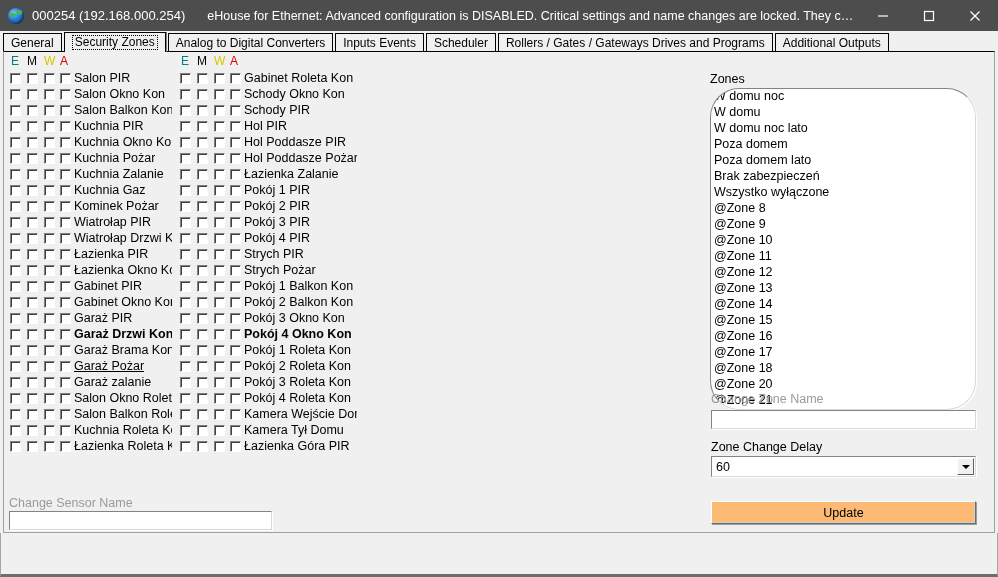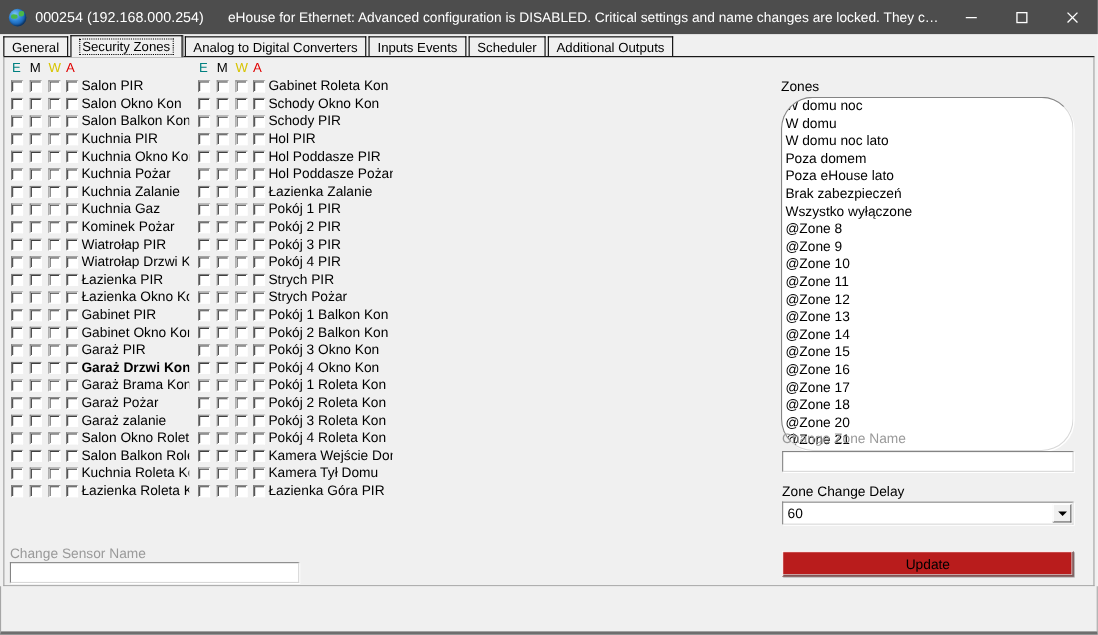--- a/index.html
+++ b/index.html
@@ -178,21 +178,21 @@
     border-bottom:1px solid #5f5f5f;
     box-sizing:border-box;
     display:flex;align-items:center;justify-content:center;
   }
   .arrow-dn{
     width:0;height:0;border-left:4px solid transparent;border-right:4px solid transparent;
     border-top:4px solid #000;
   }
   .btn{
     position:absolute;box-sizing:border-box;
-    background:#b91c1c;
+    background:#fdba74;
     border-top:1px solid #ffffff;
     border-left:1px solid #ffffff;
     border-right:1px solid #6d6d6d;
     border-bottom:1px solid #6d6d6d;
     box-shadow: 1px 1px 0 #9d9d9d, inset -1px -1px 0 #cfcfcf;
     font-size:12.5px;color:#000;
     display:flex;align-items:center;justify-content:center;
   }
 </style>
 </head>
@@ -234,20 +234,23 @@
       <div class="tab">
         <span>Analog to Digital Converters</span>
       </div>
       <div class="tab">
         <span>Inputs Events</span>
       </div>
       <div class="tab">
         <span>Scheduler</span>
       </div>
       <div class="tab">
+        <span>Rollers / Gates / Gateways Drives  and Programs</span>
+      </div>
+      <div class="tab">
         <span>Additional Outputs</span>
       </div>
     </div>
 
   <div class="client">
 
     <div class="col" id="col1" style="left:0px;top:0px;width:170px;height:400px;">
       <div class="col-hdr">
         <span class="h-e">E</span>
         <span class="h-m">M</span>
@@ -378,21 +381,21 @@
           <div class="cb c1"></div>
           <div class="cb c2"></div>
           <div class="cb c3"></div>
           <div class="rlabel" style="max-width: 98px;">Garaż Brama Kon</div>
         </div>
         <div class="row" style="top: 307px; width: 170px;">
           <div class="cb c0"></div>
           <div class="cb c1"></div>
           <div class="cb c2"></div>
           <div class="cb c3"></div>
-          <div class="rlabel" style="max-width: 98px;">Garaż Pożar</div>
+          <div class="rlabel" style="max-width: 98px; text-decoration: underline;">Garaż Pożar</div>
         </div>
         <div class="row" style="top: 323px; width: 170px;">
           <div class="cb c0"></div>
           <div class="cb c1"></div>
           <div class="cb c2"></div>
           <div class="cb c3"></div>
           <div class="rlabel" style="max-width: 98px;">Garaż zalanie</div>
         </div>
         <div class="row" style="top: 339px; width: 170px;">
           <div class="cb c0"></div>
@@ -541,21 +544,21 @@
           <div class="cb c1"></div>
           <div class="cb c2"></div>
           <div class="cb c3"></div>
           <div class="rlabel" style="max-width: 113px;">Pokój 3 Okno Kon</div>
         </div>
         <div class="row" style="top: 275px; width: 185px;">
           <div class="cb c0"></div>
           <div class="cb c1"></div>
           <div class="cb c2"></div>
           <div class="cb c3"></div>
-          <div class="rlabel" style="max-width: 113px;">Pokój 4 Okno Kon</div>
+          <div class="rlabel" style="max-width: 113px; font-weight: bold;">Pokój 4 Okno Kon</div>
         </div>
         <div class="row" style="top: 291px; width: 185px;">
           <div class="cb c0"></div>
           <div class="cb c1"></div>
           <div class="cb c2"></div>
           <div class="cb c3"></div>
           <div class="rlabel" style="max-width: 113px;">Pokój 1 Roleta Kon</div>
         </div>
         <div class="row" style="top: 307px; width: 185px;">
           <div class="cb c0"></div>
@@ -603,21 +606,21 @@
 
     <div class="lbl dim" style="left:5px;top:444px;">Change Sensor Name</div>
     <div class="textbox" style="left:5px;top:459px;width:263px;height:19px;"></div>
 
     <div class="lbl" style="left:706px;top:20px;">Zones</div>
     <div class="listbox" id="zones-list" style="left:706px;top:36px;width:266px;height:322px;border-radius:29px;">
         <div class="litem">W domu noc</div>
         <div class="litem">W domu</div>
         <div class="litem">W domu noc lato</div>
         <div class="litem">Poza domem</div>
-        <div class="litem">Poza eHouse lato</div>
+        <div class="litem">Poza domem lato</div>
         <div class="litem">Brak zabezpieczeń</div>
         <div class="litem">Wszystko wyłączone</div>
         <div class="litem">@Zone 8</div>
         <div class="litem">@Zone 9</div>
         <div class="litem">@Zone 10</div>
         <div class="litem">@Zone 11</div>
         <div class="litem">@Zone 12</div>
         <div class="litem">@Zone 13</div>
         <div class="litem">@Zone 14</div>
         <div class="litem">@Zone 15</div>

